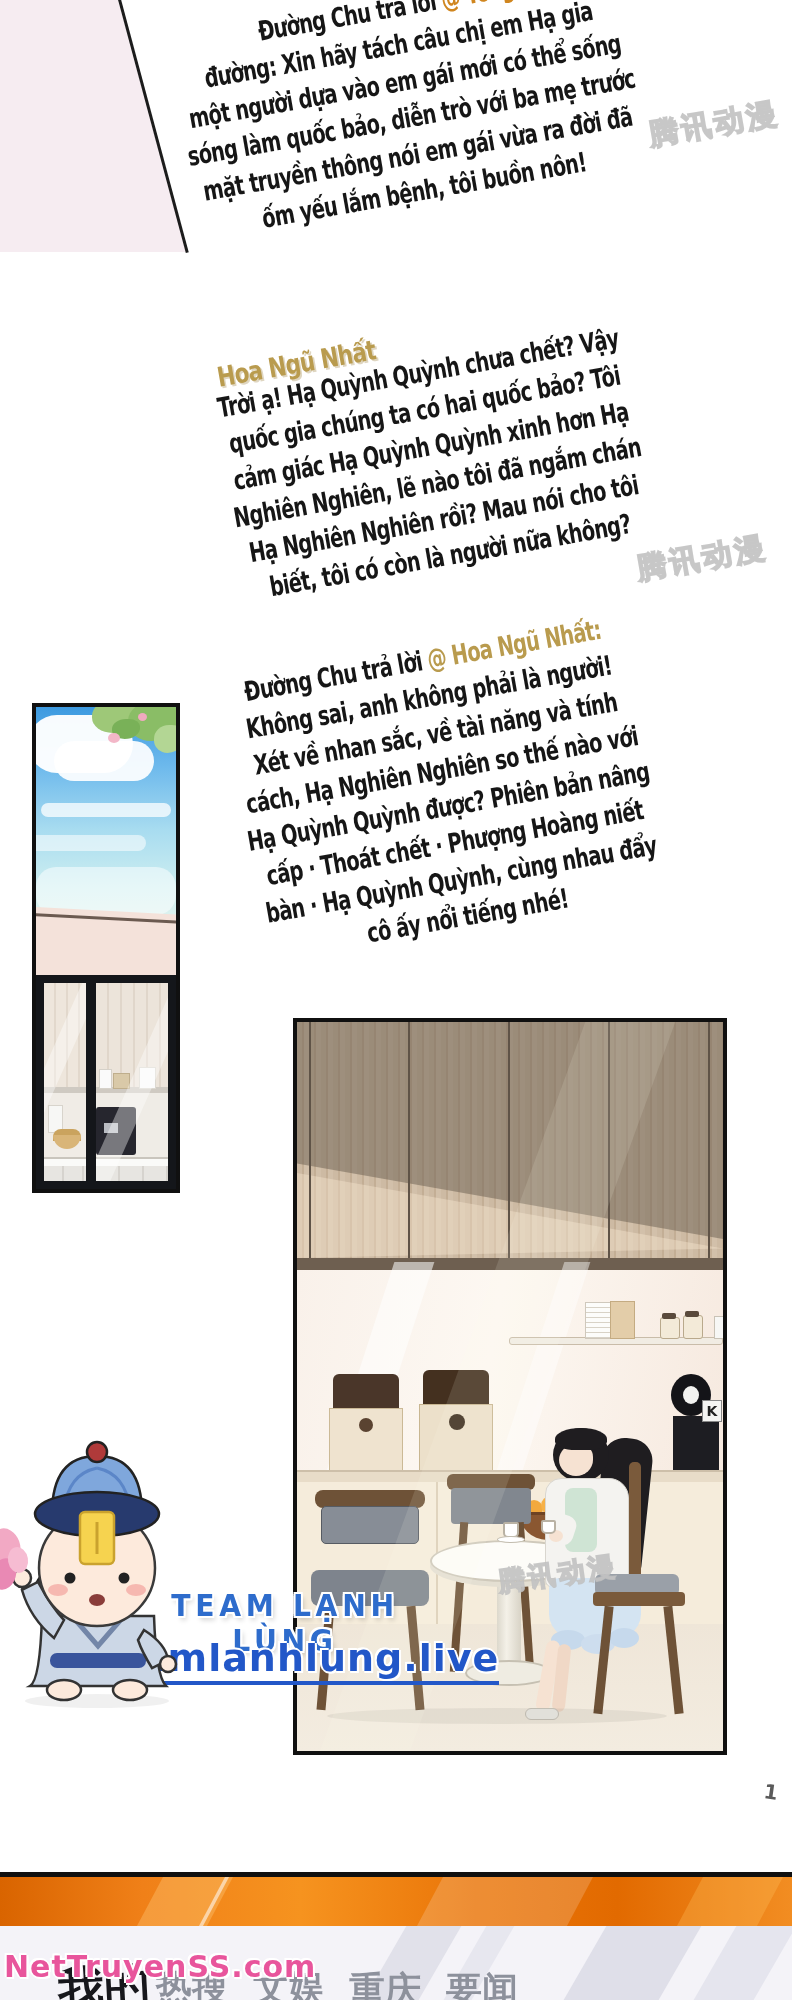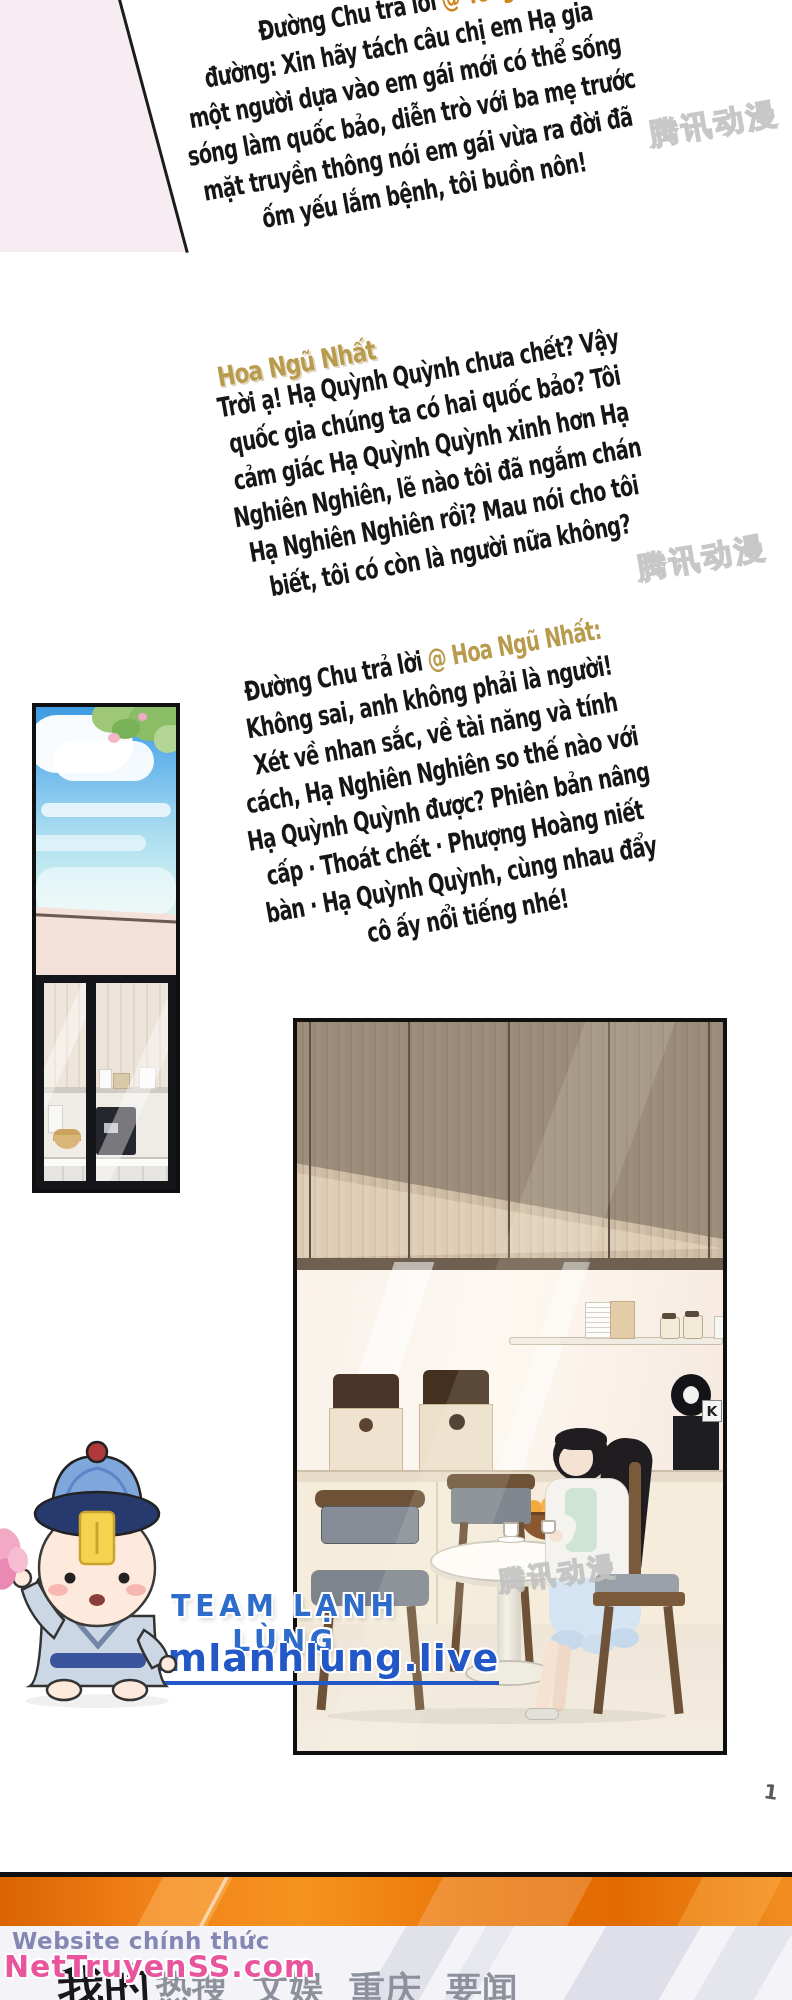--- a/index.html
+++ b/index.html
@@ -279,16 +279,15 @@
     <div class="abs" style="left:385px;top:-10px;width:55px;height:94px;background:#e1e1ea;transform:skewX(-30deg);"></div>
     <div class="abs" style="left:465px;top:-10px;width:28px;height:94px;background:#e7e7ef;transform:skewX(-30deg);"></div>
     <div class="abs" style="left:585px;top:-10px;width:95px;height:94px;background:#dfdfe9;transform:skewX(-30deg);"></div>
     <div class="abs" style="left:715px;top:-10px;width:60px;height:94px;background:#e5e5ee;transform:skewX(-30deg);"></div>
     <div class="abs tab active" style="left:58px;top:30px;transform:rotate(-3deg);">我的</div>
     <div class="abs tab" style="left:156px;top:38px;">热搜</div>
     <div class="abs tab" style="left:253px;top:38px;">文娱</div>
     <div class="abs tab" style="left:349px;top:40px;">重庆</div>
     <div class="abs tab" style="left:446px;top:40px;">要闻</div>
   </div>
-  <div class="abs sitewm1" style="left:12px;top:1928px;">Website chính thức</div>
   <div class="abs sitewm2" style="left:4px;top:1949px;">NetTruyenSS.com</div>
 
 </div>
 
 </body></html>

